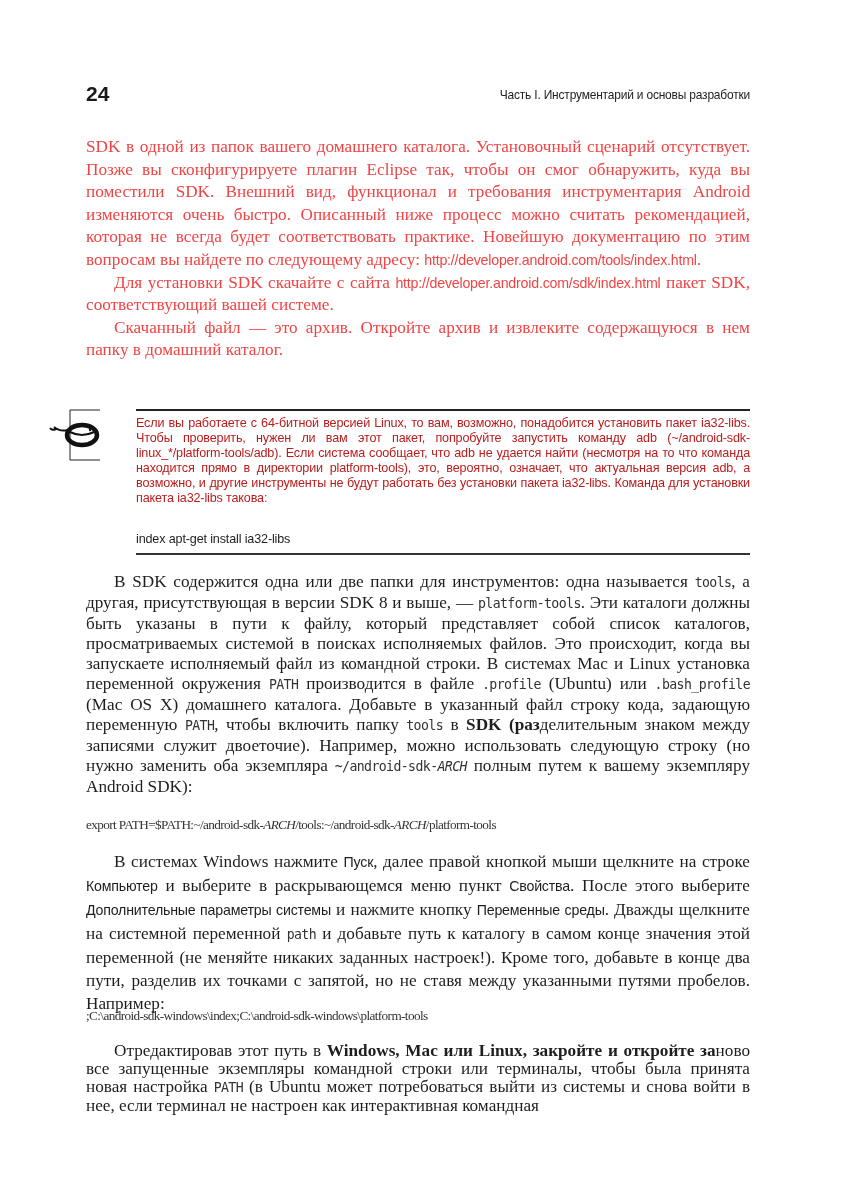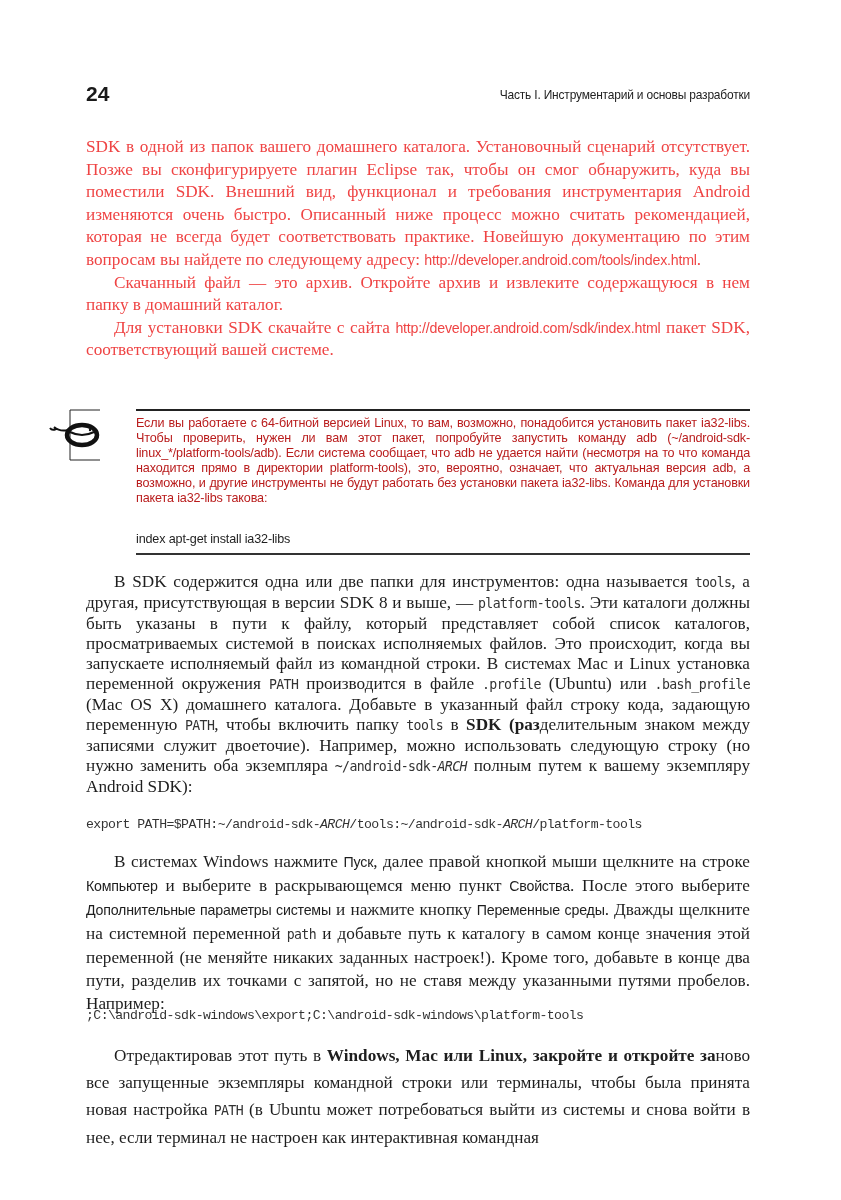--- a/index.html
+++ b/index.html
@@ -14,41 +14,41 @@
     .sans { font-family: "Liberation Sans", sans-serif; font-size: 14.2px; letter-spacing: -0.2px; }
     .mono { font-family: "DejaVu Sans Mono", monospace; font-size: 13.2px; letter-spacing: -0.6px; color: #333; }
     .mono i { font-style: italic; }
     .b { font-weight: bold; }
     .note { position: absolute; left: 40px; top: 386px; width: 712px; height: 160px; }
     .note-icon { position: absolute; left: 8px; top: 10px; width: 48px; height: 52px; }
     .note-rule-top { position: absolute; left: 96px; top: 11px; width: 614px; height: 2px; background: #222; }
     .note-rule-bot { position: absolute; left: 96px; top: 155px; width: 614px; height: 1.5px; background: #333; }
     .note-text { position: absolute; left: 96px; top: 18px; width: 614px; font-family: "Liberation Sans", sans-serif; font-size: 12.6px; line-height: 15px; color: #b91c1c; text-align: justify; text-align-last: left; letter-spacing: -0.15px; }
     .note-cmd { position: absolute; left: 96px; top: 134px; font-family: "Liberation Sans", sans-serif; font-size: 12.6px; color: #1e1e1e; letter-spacing: -0.15px; }
-    .code { font-family: Liberation Mono, monospace; font-size: 13.2px; letter-spacing: -0.6px; color: #333; margin: 0; white-space: pre; }
+    .code { font-family: Liberation Serif, serif; font-size: 13.2px; letter-spacing: -0.6px; color: #333; margin: 0; white-space: pre; }
     .block2 { position: absolute; left: 86px; top: 560px; width: 664px; font-family: "Liberation Serif", serif; font-size: 17.2px; line-height: 20px; color: #1e1e1e; }
     .code1 { position: absolute; left: 86px; top: 805px; }
     .block3 { position: absolute; left: 86px; top: 838px; width: 664px; font-family: "Liberation Serif", serif; font-size: 17.2px; line-height: 23px; color: #1e1e1e; }
     .code2 { position: absolute; left: 86px; top: 996px; }
-    .block4 { position: absolute; left: 86px; top: 1030px; width: 664px; font-family: "Liberation Serif", serif; font-size: 17.2px; line-height: 27px; color: #1e1e1e; }
+    .block4 { position: absolute; left: 86px; top: 1030px; width: 664px; font-family: "Liberation Serif", serif; font-size: 17.2px; line-height: 18px; color: #1e1e1e; }
   </style>
 </head>
 <body>
 
 <div class="page">
 
   <div class="header">
     <span class="page-num">24</span>
     <span class="running-head">Часть I. Инструментарий и основы разработки</span>
   </div>
 
   <div class="body">
     <p class="p"><span>SDK в одной из папок вашего домашнего каталога. Установочный сценарий отсутствует. Позже вы сконфигурируете плагин Eclipse так, чтобы он смог обнаружить, куда вы поместили SDK. Внешний вид, функционал и требования инструментария Android изменяются очень быстро. Описанный ниже процесс можно считать рекомендацией, которая не всегда будет соответствовать практике. Новейшую документацию по этим вопросам вы найдете по следующему адресу: </span><span class="sans">http://developer.android.com/tools/index.html</span><span>.</span></p>
+    <p class="p indent"><span>Для установки SDK скачайте с сайта </span><span class="sans">http://developer.android.com/sdk/index.html</span><span> пакет SDK, соответствующий вашей системе.</span></p>
     <p class="p indent">Скачанный файл — это архив. Откройте архив и извлеките содержащуюся в нем папку в домашний каталог.</p>
-    <p class="p indent"><span>Для установки SDK скачайте с сайта </span><span class="sans">http://developer.android.com/sdk/index.html</span><span> пакет SDK, соответствующий вашей системе.</span></p>
   </div>
 
   <div class="note">
     <div class="note-icon">
       <svg width="52" height="56" viewBox="0 0 52 56">
         <path d="M22 2 L22 52 L52 52" fill="none" stroke="#222" stroke-width="1"></path>
         <path d="M22 2 L52 2" fill="none" stroke="#222" stroke-width="1"></path>
         <ellipse cx="34" cy="27" rx="15" ry="10" fill="none" stroke="#111" stroke-width="4.5"></ellipse>
         <path d="M22 24 Q34 30 46 24" fill="none" stroke="#111" stroke-width="2"></path>
         <path d="M20 22 Q12 24 6 19 M8 21 Q4 23 2 20" fill="none" stroke="#111" stroke-width="2"></path>
@@ -64,19 +64,19 @@
   <div class="block2">
     <p class="p indent"><span>В SDK содержится одна или две папки для инструментов: одна называется </span><span class="mono">tools</span><span>, а другая, присутствующая в версии SDK 8 и выше, — </span><span class="mono">platform-tools</span><span>. Эти каталоги должны быть указаны в пути к файлу, который представляет собой список каталогов, просматриваемых системой в поисках исполняемых файлов. Это происходит, когда вы запускаете исполняемый файл из командной строки. В системах Mac и Linux установка переменной окружения </span><span class="mono">PATH</span><span> производится в файле </span><span class="mono">.profile</span><span> (Ubuntu) или </span><span class="mono">.bash_profile</span><span> (Mac OS X) домашнего каталога. Добавьте в указанный файл строку кода, задающую переменную </span><span class="mono">PATH</span><span>, чтобы включить папку </span><span class="mono">tools</span><span> в </span><span class="b">SDK (раз</span><span>делительным знаком между записями служит двоеточие). Например, можно использовать следующую строку (но нужно заменить оба экземпляра </span><span class="mono"><span>~/android-sdk-</span><i>ARCH</i></span><span> полным путем к вашему экземпляру Android SDK):</span></p>
   </div>
 
   <p class="code code1"><span>export PATH=$PATH:~/android-sdk-</span><i>ARCH</i><span>/tools:~/android-sdk-</span><i>ARCH</i><span>/platform-tools</span></p>
 
   <div class="block3">
     <p class="p indent"><span>В системах Windows нажмите </span><span class="sans">Пуск</span><span>, далее правой кнопкой мыши щелкните на строке </span><span class="sans">Компьютер</span><span> и выберите в раскрывающемся меню пункт </span><span class="sans">Свойства</span><span>. После этого выберите </span><span class="sans">Дополнительные параметры системы</span><span> и нажмите кнопку </span><span class="sans">Переменные среды</span><span>. Дважды щелкните на системной переменной </span><span class="mono">path</span><span> и добавьте путь к каталогу в самом конце значения этой переменной (не меняйте никаких заданных настроек!). Кроме того, добавьте в конце два пути, разделив их точками с запятой, но не ставя между указанными путями пробелов. Например:</span></p>
   </div>
 
-  <p class="code code2">;C:\android-sdk-windows\export;C:\android-sdk-windows\platform-tools</p>
+  <p class="code code2">;C:\android-sdk-windows\index;C:\android-sdk-windows\platform-tools</p>
 
   <div class="block4">
     <p class="p indent"><span>Отредактировав этот путь в </span><span class="b">Windows, Mac или Linux, закройте и откройте за</span><span>ново все запущенные экземпляры командной строки или терминалы, чтобы была принята новая настройка </span><span class="mono">PATH</span><span> (в Ubuntu может потребоваться выйти из системы и снова войти в нее, если терминал не настроен как интерактивная командная</span></p>
   </div>
 
 </div>
 
 </body></html>

